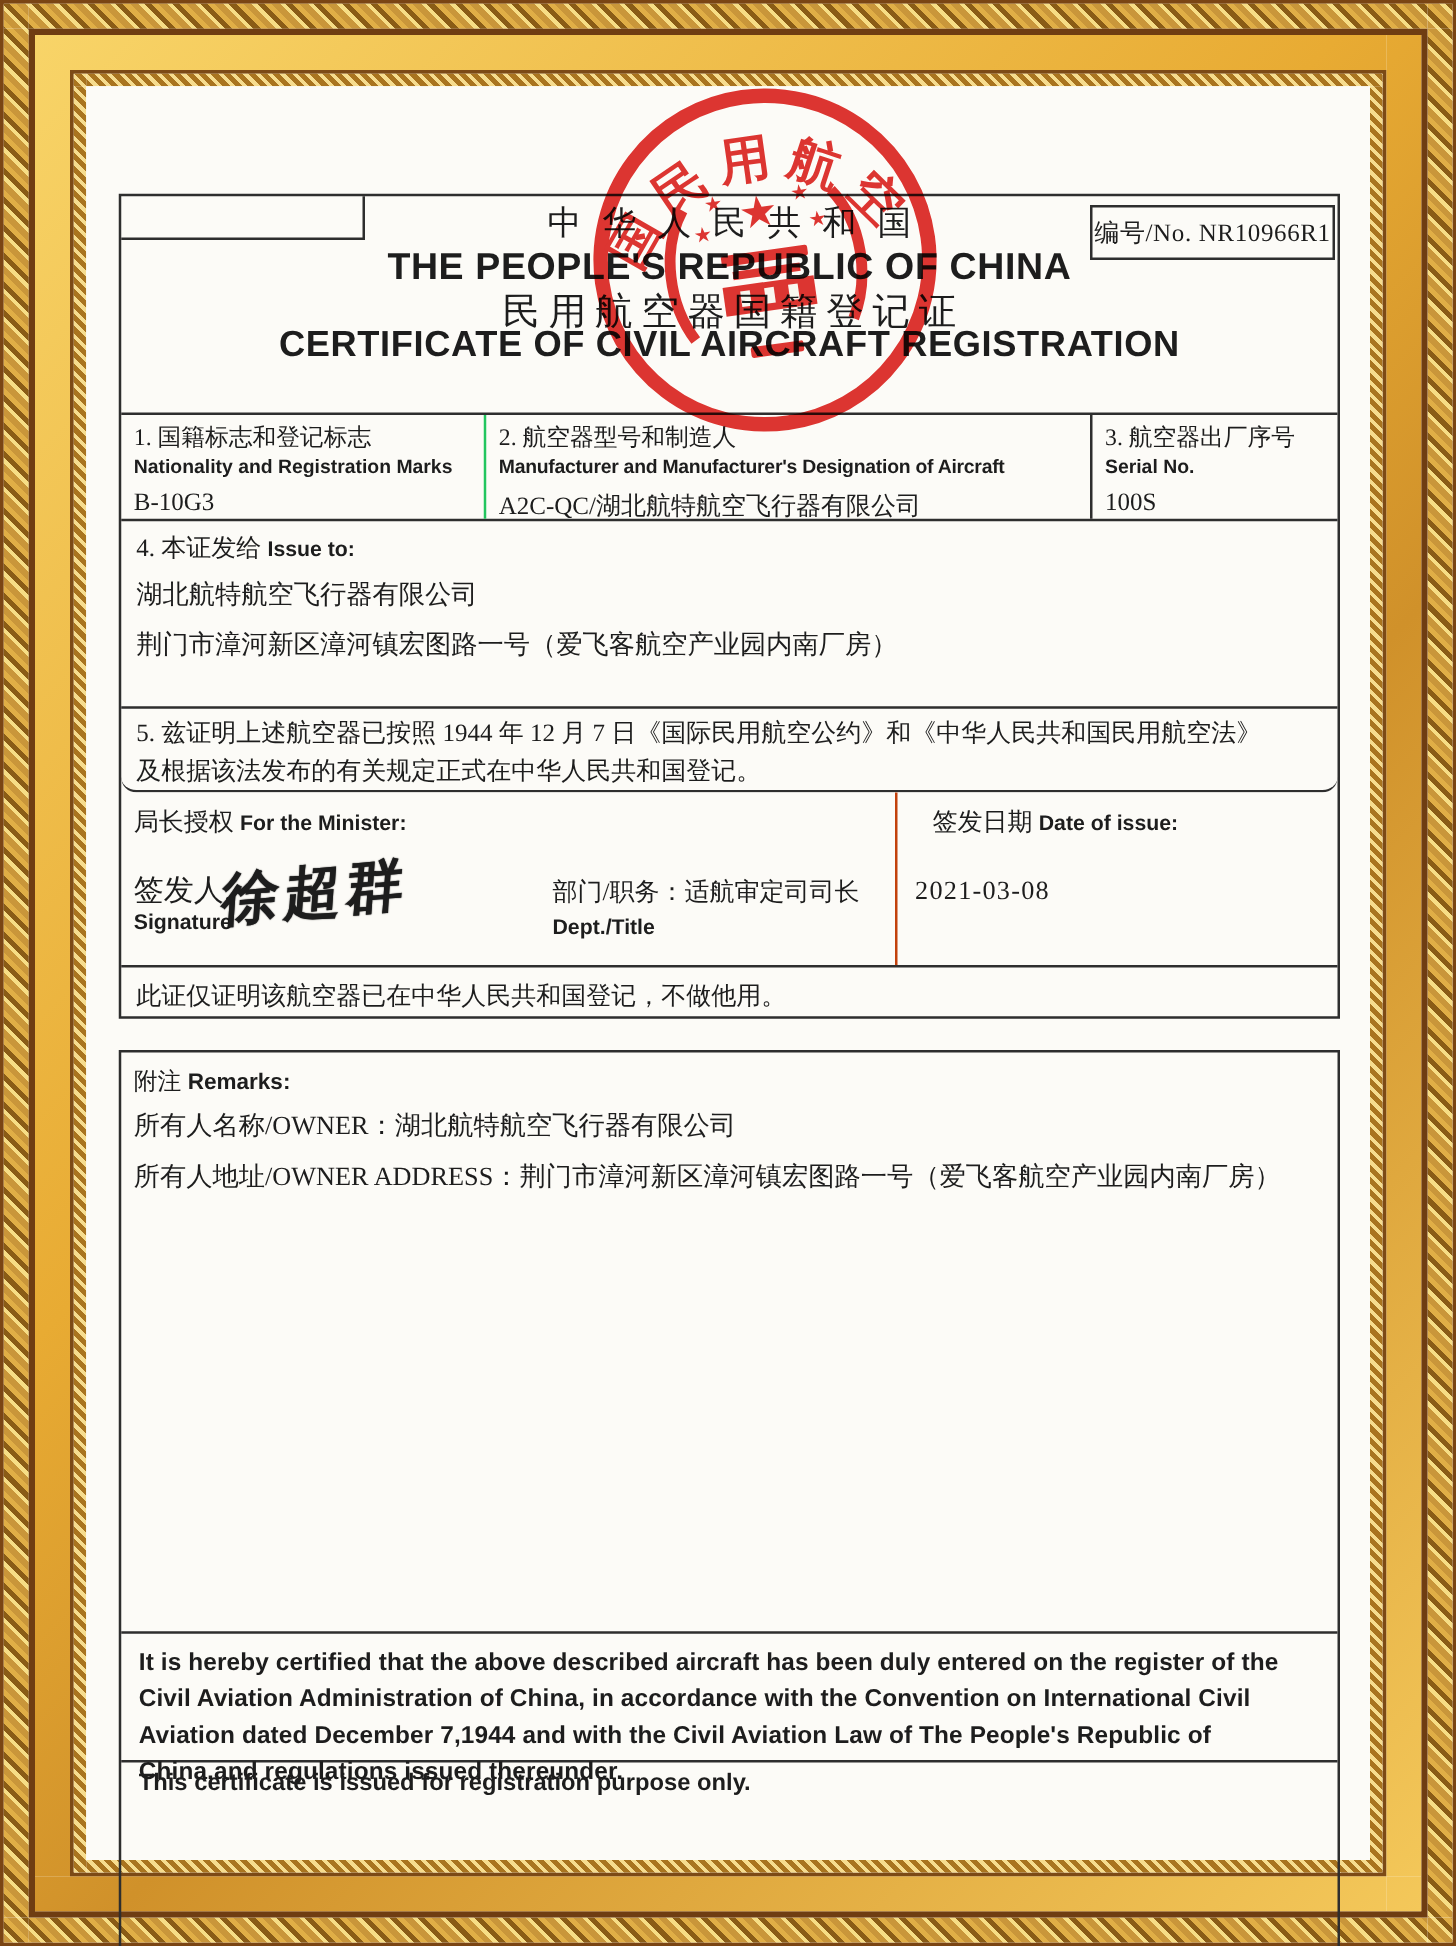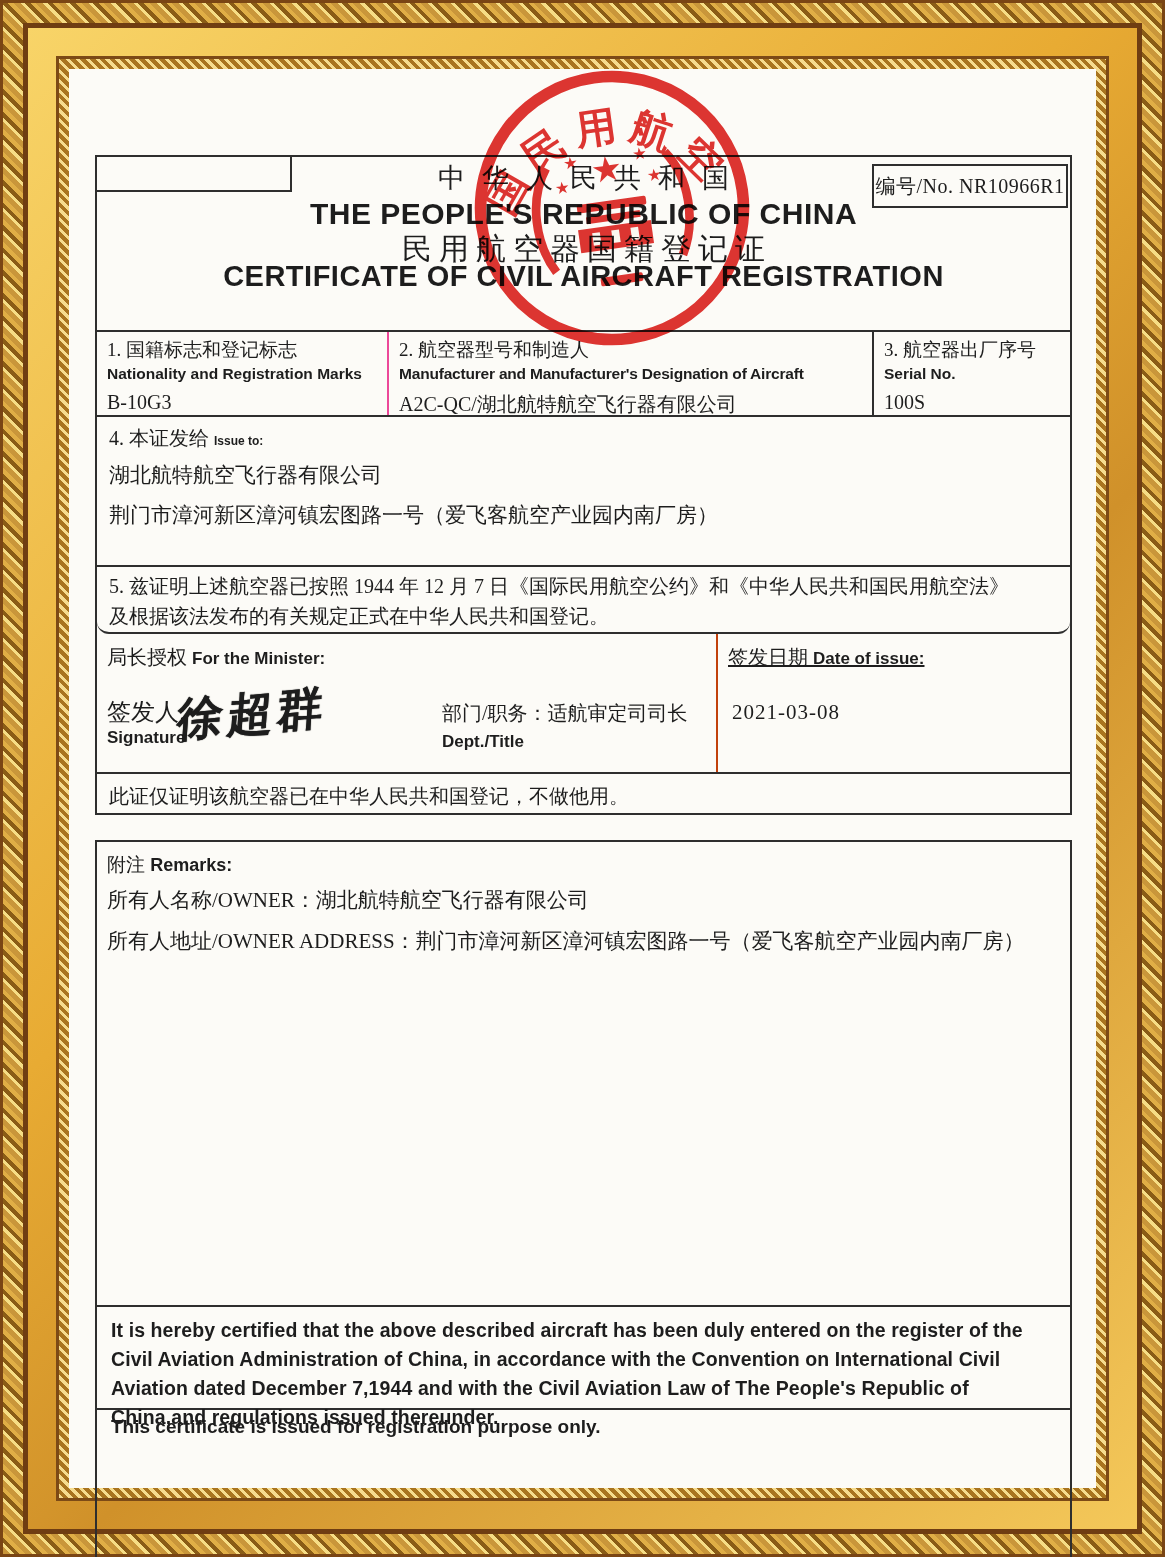--- a/index.html
+++ b/index.html
@@ -37,21 +37,21 @@
                 border:2px solid #2e2e2e; display:flex; align-items:center; justify-content:center;
                 font-size:20px; letter-spacing:0.5px; }
   .t-line { position:absolute; left:0; width:100%; text-align:center; white-space:nowrap; }
   .t1 { top:3px;  font-size:27px; letter-spacing:17px; text-indent:17px; }
   .t2 { top:40px; font-size:30px; letter-spacing:0.5px; }
   .t3 { top:72px; font-size:30px; letter-spacing:7px; text-indent:7px; }
   .t4 { top:103px;font-size:29px; letter-spacing:0.5px; }
 
   .row1 { height:85px; display:flex; }
   .cell { padding:5px 10px; position:relative; }
-  .c1 { width:292px; border-right:2px solid #ec4899; }
+  .c1 { width:292px; border-right:2px solid #22c55e; }
   .c2 { width:485px; border-right:2px solid #2e2e2e; }
   .c3 { flex:1; }
   .lab-cn { font-size:19px; }
   .lab-en { font-size:15.5px; line-height:19px; margin-top:1px; }
   .c2 .lab-en { letter-spacing:-0.2px; }
   .val { font-size:20px; margin-top:8px; }
 
   .sec4 { height:150px; }
   .sec5 { height:67px;border-radius:12px; }
   .minister { height:140px; display:flex; }
@@ -138,21 +138,21 @@
       <div class="cell c3">
         <div class="lab-cn cn">3. 航空器出厂序号</div>
         <div class="lab-en en">Serial No.</div>
         <div class="val cn">100S</div>
       </div>
     </div>
 
     <div class="trow sec4">
       <div class="abs" style="left:12px; top:8px; font-size:20px;">
         <span class="cn">4. 本证发给</span>
-        <span class="en" style="font-size:12px;">Issue to:</span>
+        <span class="en" style="font-size:17px;">Issue to:</span>
       </div>
       <div class="abs cn" style="left:12px; top:84px; font-size:21px;">荆门市漳河新区漳河镇宏图路一号（爱飞客航空产业园内南厂房）</div>
       <div class="abs cn" style="left:12px; top:44px; font-size:21px;">湖北航特航空飞行器有限公司</div>
     </div>
 
     <div class="trow sec5">
       <div class="abs cn" style="left:12px; top:6px; font-size:20px;">5. 兹证明上述航空器已按照 1944 年 12 月 7 日《国际民用航空公约》和《中华人民共和国民用航空法》</div>
       <div class="abs cn" style="left:12px; top:36px; font-size:20px;">及根据该法发布的有关规定正式在中华人民共和国登记。</div>
     </div>
 
@@ -164,21 +164,21 @@
         </div>
         <div class="abs cn" style="left:10px; top:62px; font-size:24px;">签发人:</div>
         <div class="abs en" style="left:10px; top:94px; font-size:17px;">Signature</div>
         <div class="sig-name cn">徐超群</div>
         <div class="abs cn" style="left:345px; top:66px; font-size:20px;">
           <span>部门/职务：</span><span>适航审定司司长</span>
         </div>
         <div class="abs en" style="left:345px; top:98px; font-size:17px;">Dept./Title</div>
       </div>
       <div class="m-right">
-        <div class="abs" style="left:10px; top:10px; font-size:20px;text-decoration:underline;">
+        <div class="abs" style="left:28px; top:10px; font-size:20px;">
           <span class="cn">签发日期</span>
           <span class="en" style="font-size:17px;">Date of issue:</span>
         </div>
         <div class="abs cn" style="left:14px; top:66px; font-size:21px; letter-spacing:1px;">2021-03-08</div>
       </div>
     </div>
 
     <div class="trow statement cn">此证仅证明该航空器已在中华人民共和国登记，不做他用。</div>
   </div>
 

